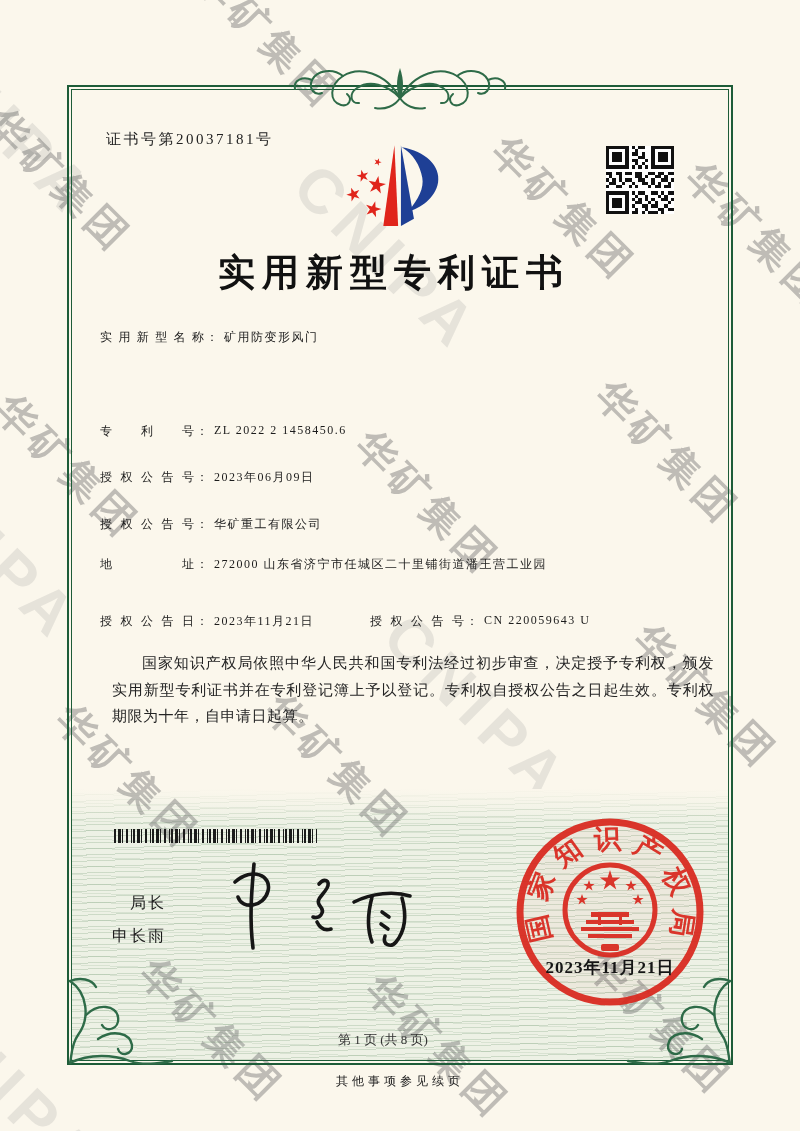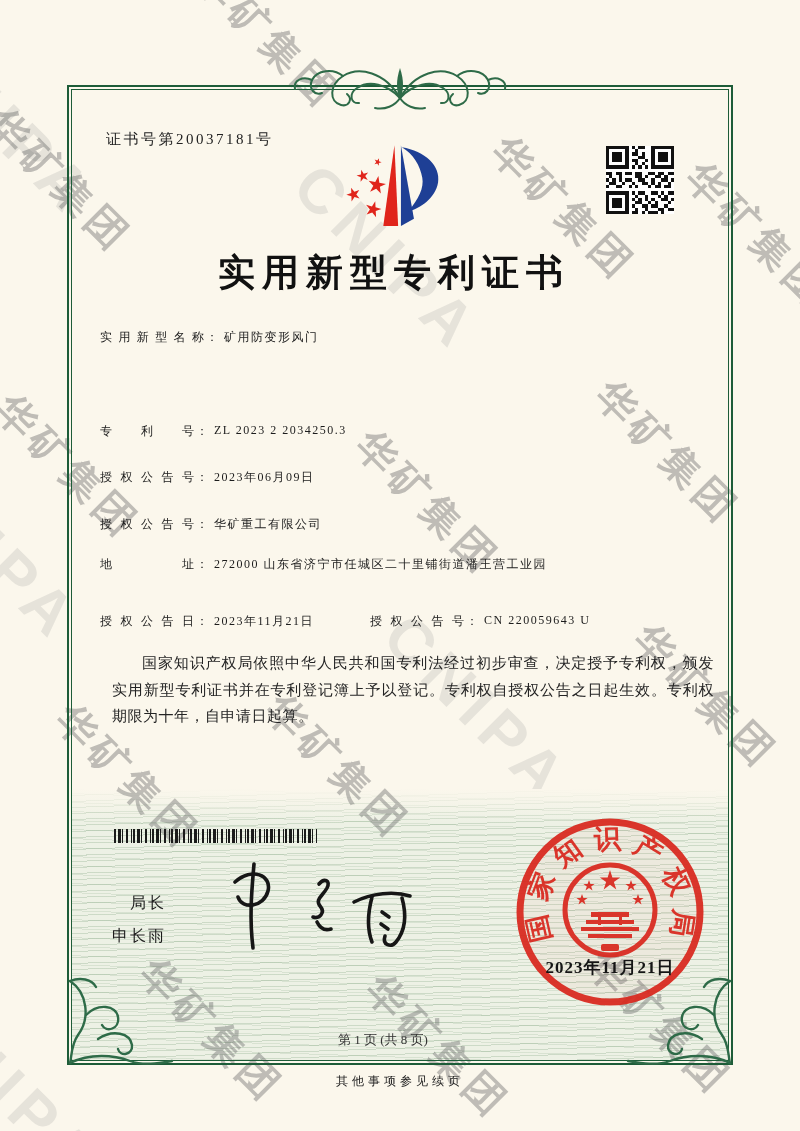--- a/index.html
+++ b/index.html
@@ -228,21 +228,21 @@
         <rect x="17" y="20" width="1" height="1"></rect>
     </g>
   </svg>
 
   <div class="title">实用新型专利证书</div>
 
   <div class="row" style="top:329px">
     <span class="flabel w6">实用新型名称</span><span class="colon">：</span><span class="fvalue">矿用防变形风门</span>
   </div>
   <div class="row" style="top:423px">
-    <span class="flabel">专利号</span><span class="colon">：</span><span class="fvalue">ZL 2023 2 2034250.3</span>
+    <span class="flabel">专利号</span><span class="colon">：</span><span class="fvalue">ZL 2022 2 1458450.6</span>
   </div>
   <div class="row" style="top:469px">
     <span class="flabel">授权公告号</span><span class="colon">：</span><span class="fvalue">2023年06月09日</span>
   </div>
   <div class="row" style="top:516px">
     <span class="flabel">授权公告号</span><span class="colon">：</span><span class="fvalue">华矿重工有限公司</span>
   </div>
   <div class="row" style="top:556px">
     <span class="flabel">地址</span><span class="colon">：</span><span class="fvalue addr">272000 山东省济宁市任城区二十里铺街道潘王营工业园</span>
   </div>

